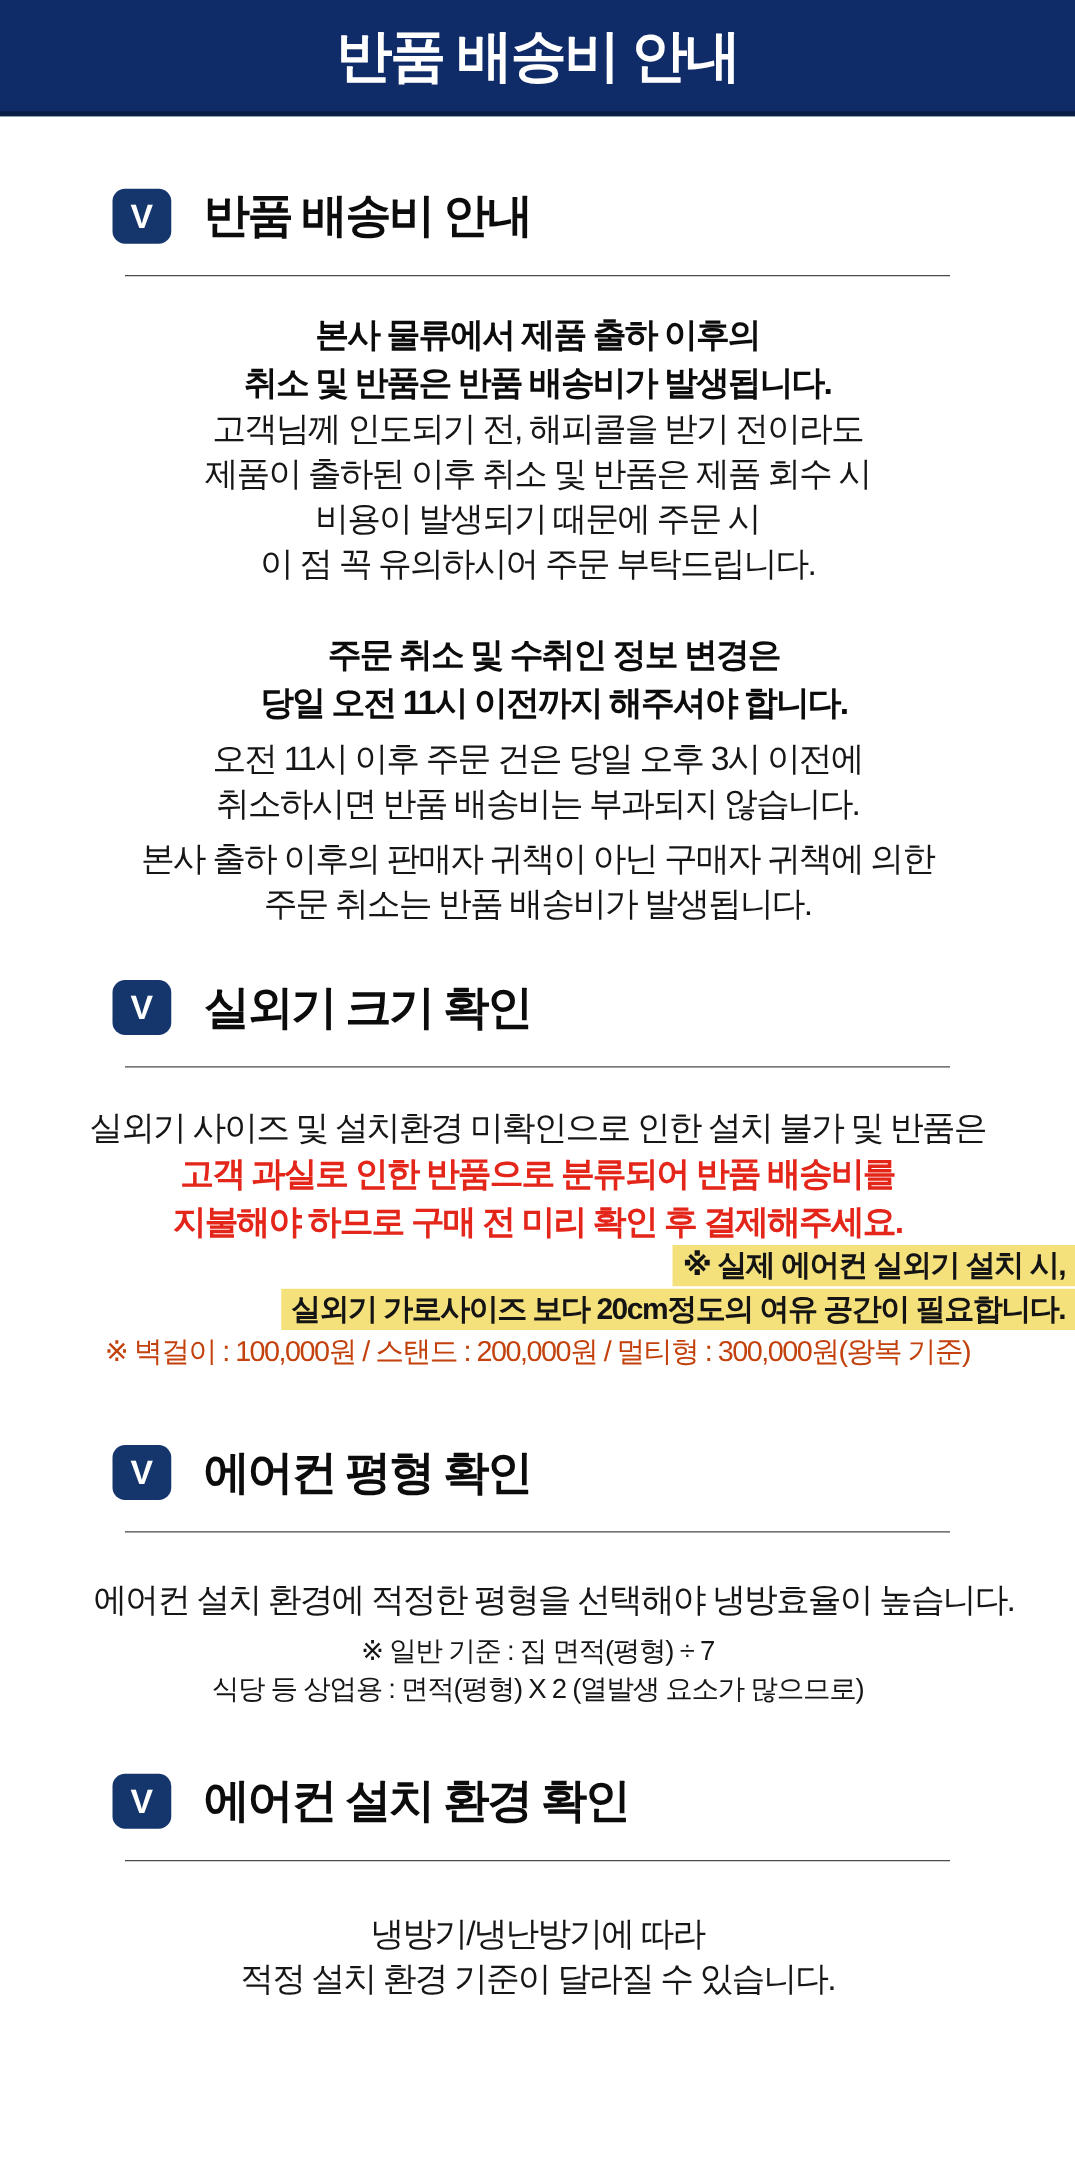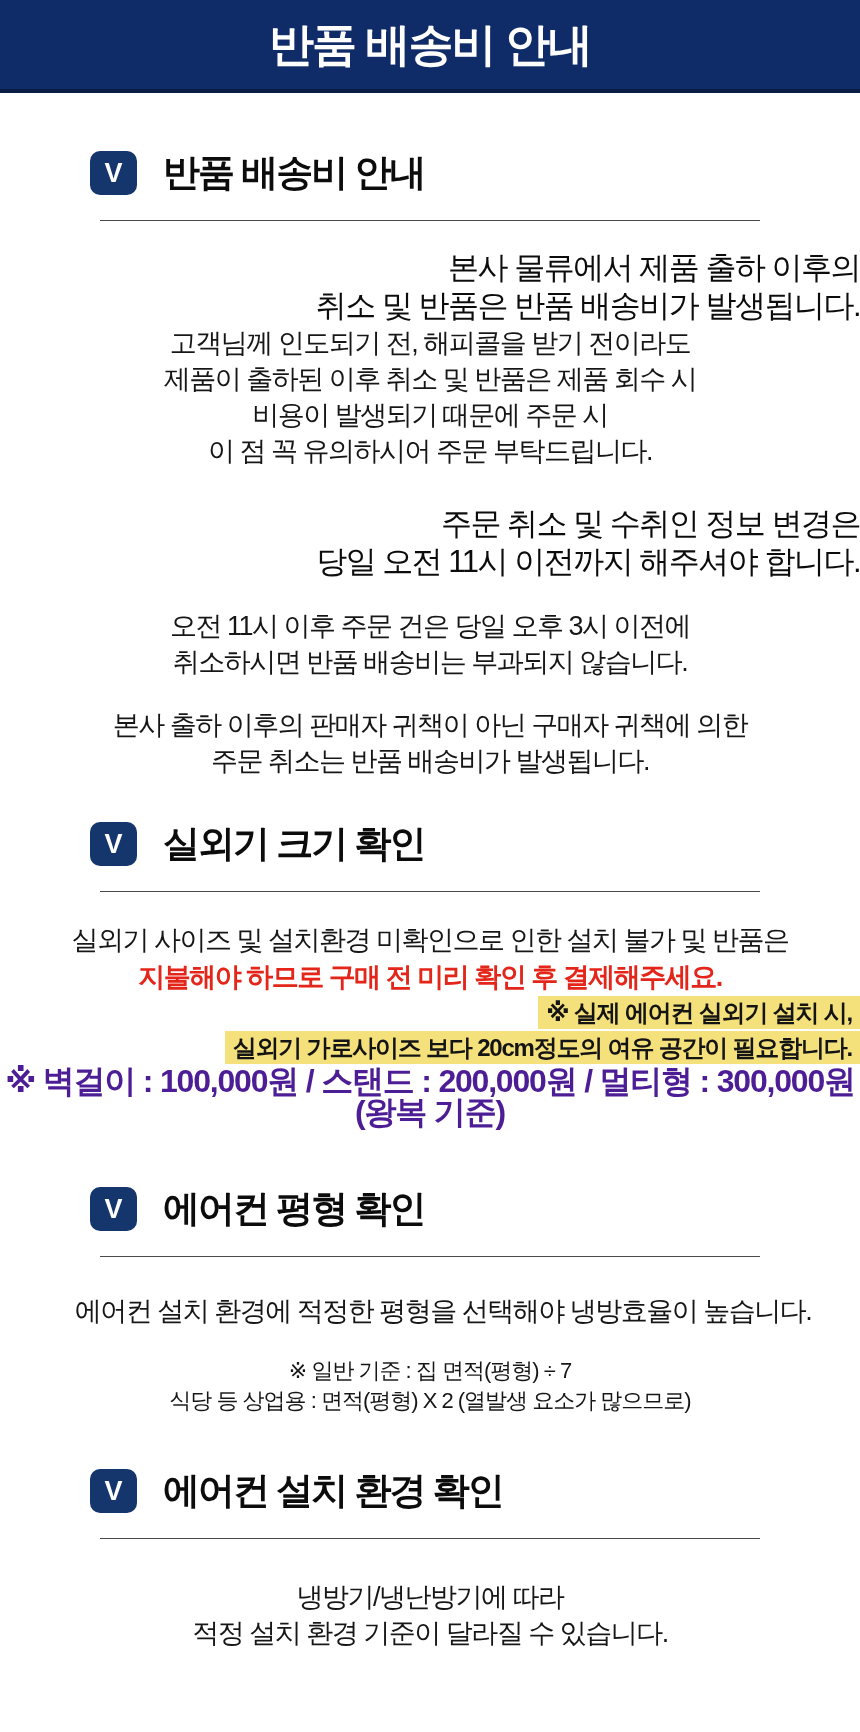--- a/index.html
+++ b/index.html
@@ -52,26 +52,25 @@
     color: #0c0c0c;
   }
   .divider {
     width: 660px;
     height: 1px;
     background: #4a4a4a;
     margin: 22px 100px 0 100px;
   }
   .center { text-align: center; }
   .para-bold {
-    font-size: 31px;
-    font-weight: 400;
+    font-size: 27px;
+    font-weight: 700;
     line-height: 38px;
     letter-spacing: -1.5px;
     color: #0c0c0c;
-    text-align: right;
   }
   .para-reg {
     font-size: 27px;
     font-weight: 400;
     line-height: 36px;
     letter-spacing: -1.5px;
     color: #161616;
   }
   .warning-red {
     font-size: 27px;
@@ -84,36 +83,36 @@
   .hl {
     display: inline-block;
     background: #f5e17c;
     color: #141414;
     font-size: 24px;
     font-weight: 800;
     letter-spacing: -1.2px;
     padding: 1px 8px;
   }
   .note {
-    font-size: 32px;
-    font-weight: 700;
+    font-size: 23px;
+    font-weight: 400;
     letter-spacing: -1.2px;
     line-height: 31px;
-    color: #4c1d95;
+    color: #c2410c;
   }
   .note-sm {
     font-size: 22px;
     font-weight: 400;
     letter-spacing: -1px;
     line-height: 26px;
     color: #161616;
   }
   .mt28 { margin-top: 28px; }
   .mt12 { }
-  .mt14 { margin-top: 27px; }
+  .mt14 { margin-top: 8px; }
   .mt30 { margin-top: 30px; }
   .mt36 { margin-top: 36px; margin-left: 26px; }
   .mt40 { margin-top: 40px; }
   .sec1-header { margin-top: 55px; }
   .sec2-header { margin-top: 40px; }
   .sec3-header { margin-top: 56px; }
   .sec4-header { margin-top: 50px; }
 </style>
 </head>
 <body>
@@ -164,20 +163,21 @@
   <div class="section-header sec2-header">
     <span class="checkbox">V</span>
     <h2 class="section-title">실외기 크기 확인</h2>
   </div>
   <div class="divider"></div>
 
   <div class="center para-reg mt30">
     <div>실외기 사이즈 및 설치환경 미확인으로 인한 설치 불가 및 반품은</div>
   </div>
   <div class="center warning-red" style="font-size:27px;">
+    <div>고객 과실로 인한 반품으로 분류되어 반품 배송비를</div>
     <div>지불해야 하므로 구매 전 미리 확인 후 결제해주세요.</div>
   </div>
 
   <div class="center mt12">
     <div class="hl-line">
       <span class="hl">※ 실제 에어컨 실외기 설치 시,</span>
     </div>
     <div class="hl-line">
       <span class="hl">실외기 가로사이즈 보다 20cm정도의 여유 공간이 필요합니다.</span>
     </div>

